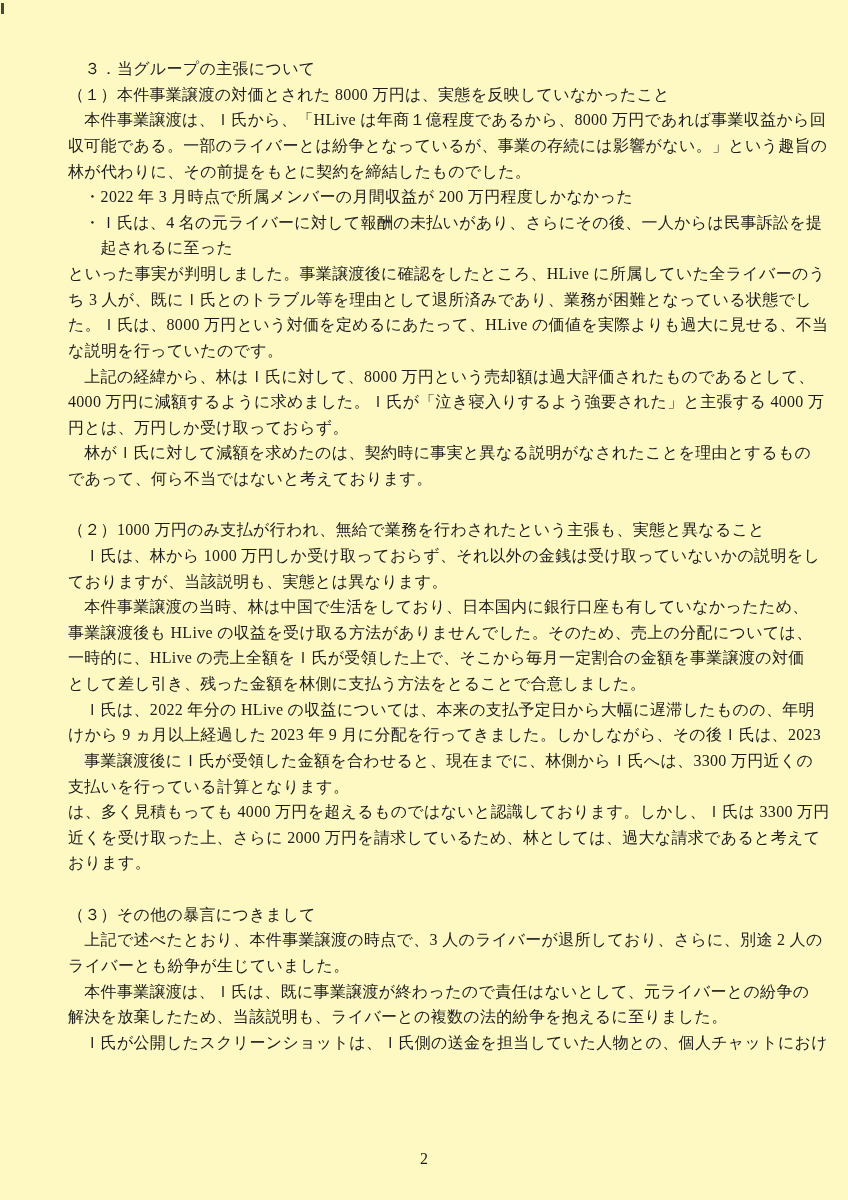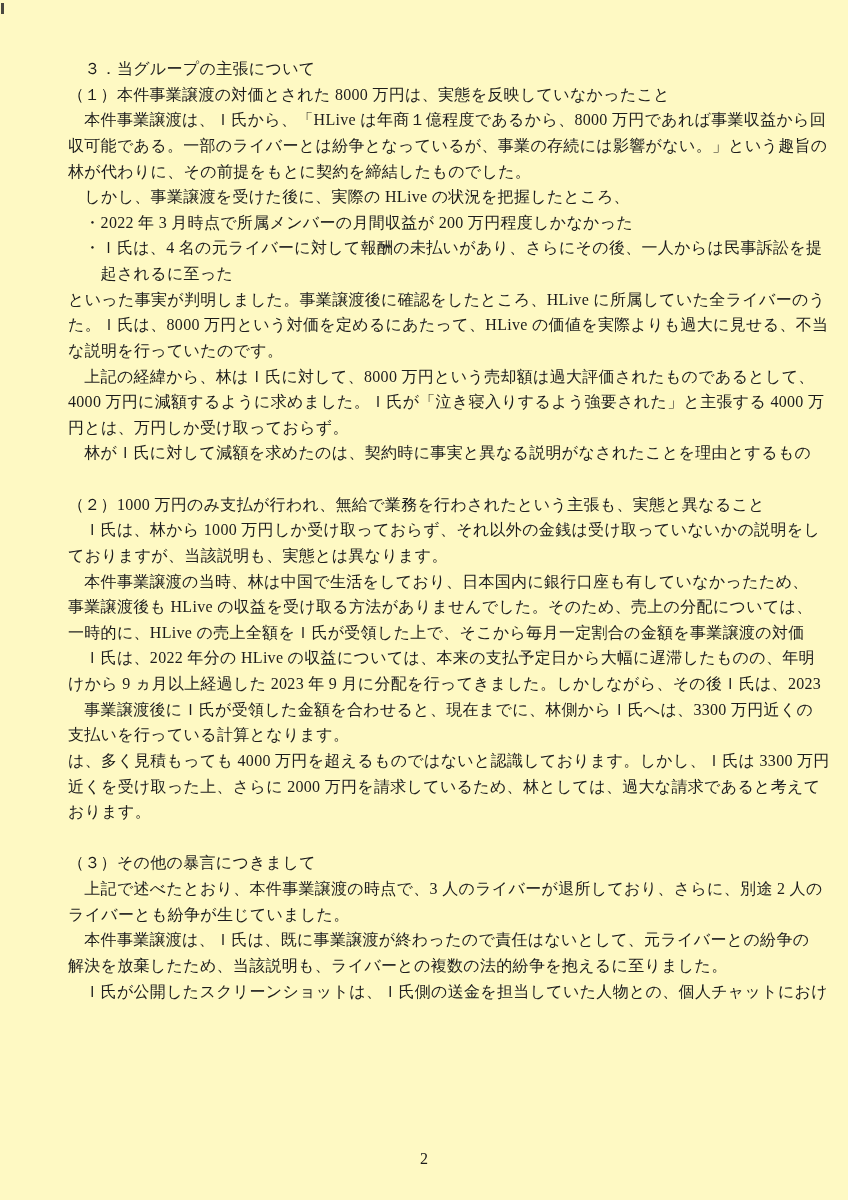--- a/index.html
+++ b/index.html
@@ -55,38 +55,40 @@
 <body>
 
 <div class="page">
   <div class="scan-artifact"></div>
   <div class="content">
       <div class="line">　３．当グループの主張について</div>
       <div class="line">（１）本件事業譲渡の対価とされた 8000 万円は、実態を反映していなかったこと</div>
       <div class="line">　本件事業譲渡は、Ｉ氏から、「HLive は年商１億程度であるから、8000 万円であれば事業収益から回</div>
       <div class="line">収可能である。一部のライバーとは紛争となっているが、事業の存続には影響がない。」という趣旨の</div>
       <div class="line">林が代わりに、その前提をもとに契約を締結したものでした。</div>
-      <div class="line">　しかし、事業譲渡を受けた後に、実際の HLive の状況を把握したところ、</div>
       <div class="line">　・2022 年 3 月時点で所属メンバーの月間収益が 200 万円程度しかなかった</div>
       <div class="line">　・Ｉ氏は、4 名の元ライバーに対して報酬の未払いがあり、さらにその後、一人からは民事訴訟を提</div>
       <div class="line">　　起されるに至った</div>
       <div class="line">といった事実が判明しました。事業譲渡後に確認をしたところ、HLive に所属していた全ライバーのう</div>
+      <div class="line">ち 3 人が、既にＩ氏とのトラブル等を理由として退所済みであり、業務が困難となっている状態でし</div>
       <div class="line">た。Ｉ氏は、8000 万円という対価を定めるにあたって、HLive の価値を実際よりも過大に見せる、不当</div>
       <div class="line">な説明を行っていたのです。</div>
       <div class="line">　上記の経緯から、林はＩ氏に対して、8000 万円という売却額は過大評価されたものであるとして、</div>
       <div class="line">4000 万円に減額するように求めました。Ｉ氏が「泣き寝入りするよう強要された」と主張する 4000 万</div>
       <div class="line">円とは、万円しか受け取っておらず。</div>
       <div class="line">　林がＩ氏に対して減額を求めたのは、契約時に事実と異なる説明がなされたことを理由とするもの</div>
+      <div class="line">であって、何ら不当ではないと考えております。</div>
       <div class="line"></div>
       <div class="line">（２）1000 万円のみ支払が行われ、無給で業務を行わされたという主張も、実態と異なること</div>
       <div class="line">　Ｉ氏は、林から 1000 万円しか受け取っておらず、それ以外の金銭は受け取っていないかの説明をし</div>
       <div class="line">ておりますが、当該説明も、実態とは異なります。</div>
       <div class="line">　本件事業譲渡の当時、林は中国で生活をしており、日本国内に銀行口座も有していなかったため、</div>
       <div class="line">事業譲渡後も HLive の収益を受け取る方法がありませんでした。そのため、売上の分配については、</div>
       <div class="line">一時的に、HLive の売上全額をＩ氏が受領した上で、そこから毎月一定割合の金額を事業譲渡の対価</div>
+      <div class="line">として差し引き、残った金額を林側に支払う方法をとることで合意しました。</div>
       <div class="line">　Ｉ氏は、2022 年分の HLive の収益については、本来の支払予定日から大幅に遅滞したものの、年明</div>
       <div class="line">けから 9 ヵ月以上経過した 2023 年 9 月に分配を行ってきました。しかしながら、その後Ｉ氏は、2023</div>
       <div class="line">　事業譲渡後にＩ氏が受領した金額を合わせると、現在までに、林側からＩ氏へは、3300 万円近くの</div>
       <div class="line">支払いを行っている計算となります。</div>
       <div class="line">は、多く見積もっても 4000 万円を超えるものではないと認識しております。しかし、Ｉ氏は 3300 万円</div>
       <div class="line">近くを受け取った上、さらに 2000 万円を請求しているため、林としては、過大な請求であると考えて</div>
       <div class="line">おります。</div>
       <div class="line"></div>
       <div class="line">（３）その他の暴言につきまして</div>
       <div class="line">　上記で述べたとおり、本件事業譲渡の時点で、3 人のライバーが退所しており、さらに、別途 2 人の</div>

